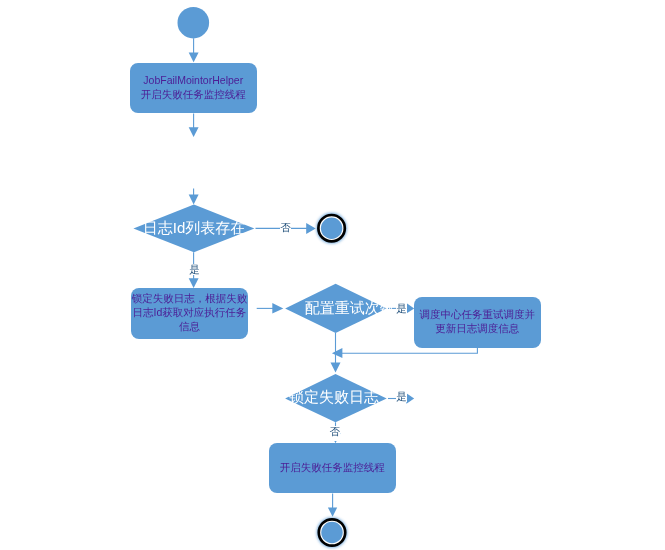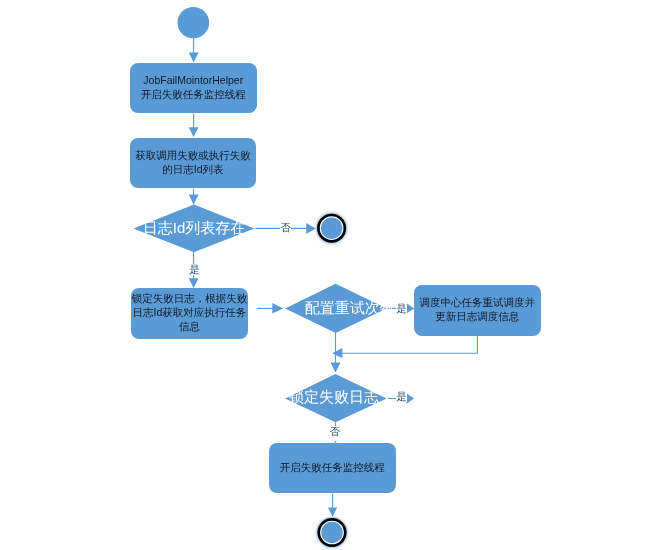--- a/index.html
+++ b/index.html
@@ -3,21 +3,21 @@
 <meta charset="utf-8">
 <title>JobFailMointorHelper flowchart</title>
 <style>
   html,body{margin:0;padding:0;background:#ffffff;}
   body{width:665px;height:550px;overflow:hidden;
        font-family:"Liberation Sans","DejaVu Sans",sans-serif;}
   #stage{position:relative;width:665px;height:550px;background:#ffffff;
          -webkit-font-smoothing:antialiased;}
   svg#edges{position:absolute;left:0;top:0;width:665px;height:550px;}
   .node{position:absolute;box-sizing:border-box;display:flex;align-items:center;
-        justify-content:center;text-align:center;color:#0f172a;}
+        justify-content:center;text-align:center;color:#4c1d95;}
   .proc{background:#5B9BD5;border-radius:8px;}
   .txt{font-size:10.5px;line-height:14px;white-space:pre-line;
        position:relative;top:-1.2px;}
   .dlabel{position:absolute;color:#ffffff;font-size:15px;line-height:12px;
           white-space:nowrap;text-align:center;}
   .elabel{position:absolute;color:#1F4E79;font-size:10.5px;line-height:11px;
           white-space:nowrap;text-align:center;background:#ffffff;}
 </style>
 </head>
 <body>
@@ -105,32 +105,28 @@
     <g>
       <polygon points="285.1,398.5 335.5,374.1 386.7,398.5 335.5,422.3" fill="#5B9BD5"></polygon>
     </g>
   </svg>
 
   <div class="node proc" style="left:130px;top:63.2px;width:126.5px;height:50.2px;">
     <div class="txt">JobFailMointorHelper
 开启失败任务监控线程</div>
   </div>
 
-  <div class="node proc" style="left:130px;top:138.3px;width:125.8px;height:50.2px;">
-    <div class="txt">获取调用失败或执行失败
-的日志Id列表</div>
-  </div>
 
   <div class="node proc" style="left:130.9px;top:288.1px;width:117px;height:50.7px;">
     <div class="txt">锁定失败日志，根据失败
 日志Id获取对应执行任务
 信息</div>
   </div>
 
-  <div class="node proc" style="left:413.9px;top:285px;width:126.9px;height:50.5px;">
+  <div class="node proc" style="left:413.9px;top:297px;width:126.9px;height:50.5px;">
     <div class="txt">调度中心任务重试调度并
 更新日志调度信息</div>
   </div>
 
 
   <div class="node proc" style="left:268.9px;top:443.3px;width:126.9px;height:50.1px;">
     <div class="txt">开启失败任务监控线程</div>
   </div>
 
   <div class="dlabel" style="left:134px;top:222.3px;width:120px;">日志Id列表存在</div>

